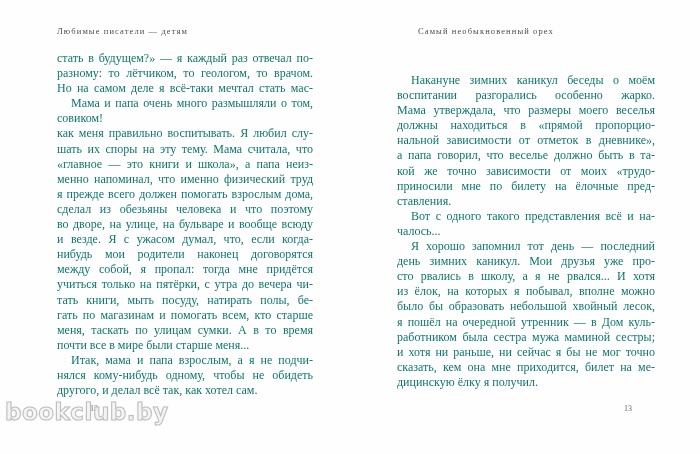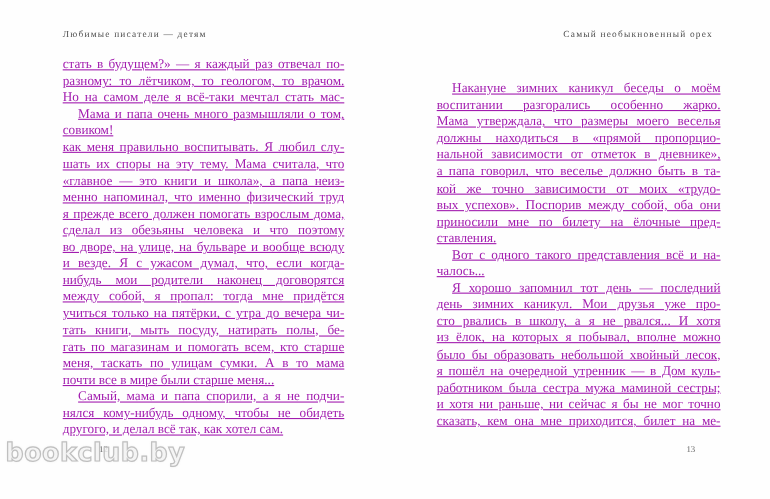--- a/index.html
+++ b/index.html
@@ -14,29 +14,28 @@
 
   .running-head {
     position: absolute;
     top: 26px;
     font-size: 8.5px;
     letter-spacing: 1.1px;
     color: #4d4d4d;
     white-space: nowrap;
   }
   .running-head.left  { left: 57px; }
-  .running-head.right { left: 407px; width: 241px; text-align: right; }
+  .running-head.right { left: 418px; width: 241px; }
 
   .page-body {
     position: absolute;
     top: 51px;
     font-size: 12px;
     line-height: 15.1px;
-    color: #a21caf;
-    text-decoration: underline;
+    color: #0f766e;
   }
   .page-body.left  { left: 57px;  width: 256px; }
   .page-body.right { left: 397px; width: 258px; margin-top: 22px; }
 
   .line { text-align: justify; text-align-last: justify; }
   .line.last { text-align-last: left; }
   .line.indent { text-indent: 14px; }
 
   .page-number {
     position: absolute;
@@ -83,49 +82,49 @@
       <div class="line">менно напоминал, что именно физический труд</div>
       <div class="line">я прежде всего должен помогать взрослым дома,</div>
       <div class="line">сделал из обезьяны человека и что поэтому</div>
       <div class="line">во дворе, на улице, на бульваре и вообще всюду</div>
       <div class="line">и везде. Я с ужасом думал, что, если когда-</div>
       <div class="line">нибудь мои родители наконец договорятся</div>
       <div class="line">между собой, я пропал: тогда мне придётся</div>
       <div class="line">учиться только на пятёрки, с утра до вечера чи-</div>
       <div class="line">тать книги, мыть посуду, натирать полы, бе-</div>
       <div class="line">гать по магазинам и помогать всем, кто старше</div>
-      <div class="line">меня, таскать по улицам сумки. А в то мама</div>
+      <div class="line">меня, таскать по улицам сумки. А в то время</div>
       <div class="line last">почти все в мире были старше меня...</div>
-      <div class="line indent">Самый, мама и папа спорили, а я не подчи-</div>
+      <div class="line indent">Итак, мама и папа взрослым, а я не подчи-</div>
       <div class="line">нялся кому-нибудь одному, чтобы не обидеть</div>
       <div class="line last">другого, и делал всё так, как хотел сам.</div>
     </div>
 
   <div class="page-body right">
       <div class="line indent">Накануне зимних каникул беседы о моём</div>
       <div class="line">воспитании разгорались особенно жарко.</div>
       <div class="line">Мама утверждала, что размеры моего веселья</div>
       <div class="line">должны находиться в «прямой пропорцио-</div>
       <div class="line">нальной зависимости от отметок в дневнике»,</div>
       <div class="line">а папа говорил, что веселье должно быть в та-</div>
       <div class="line">кой же точно зависимости от моих «трудо-</div>
-      <div class="line">вых успехов». Поспорив между собой, оба они</div>
       <div class="line">приносили мне по билету на ёлочные пред-</div>
       <div class="line last">ставления.</div>
       <div class="line indent">Вот с одного такого представления всё и на-</div>
       <div class="line last">чалось...</div>
       <div class="line indent">Я хорошо запомнил тот день — последний</div>
       <div class="line">день зимних каникул. Мои друзья уже про-</div>
       <div class="line">сто рвались в школу, а я не рвался... И хотя</div>
       <div class="line">из ёлок, на которых я побывал, вполне можно</div>
       <div class="line">было бы образовать небольшой хвойный лесок,</div>
       <div class="line">я пошёл на очередной утренник — в Дом куль-</div>
       <div class="line">работником была сестра мужа маминой сестры;</div>
       <div class="line">и хотя ни раньше, ни сейчас я бы не мог точно</div>
       <div class="line">сказать, кем она мне приходится, билет на ме-</div>
+      <div class="line last">дицинскую ёлку я получил.</div>
     </div>
 
   <div class="page-number left">12</div>
 
   <div class="page-number right">13</div>
 
   <div class="watermark">bookclub.by</div>
 
 </div>
 

